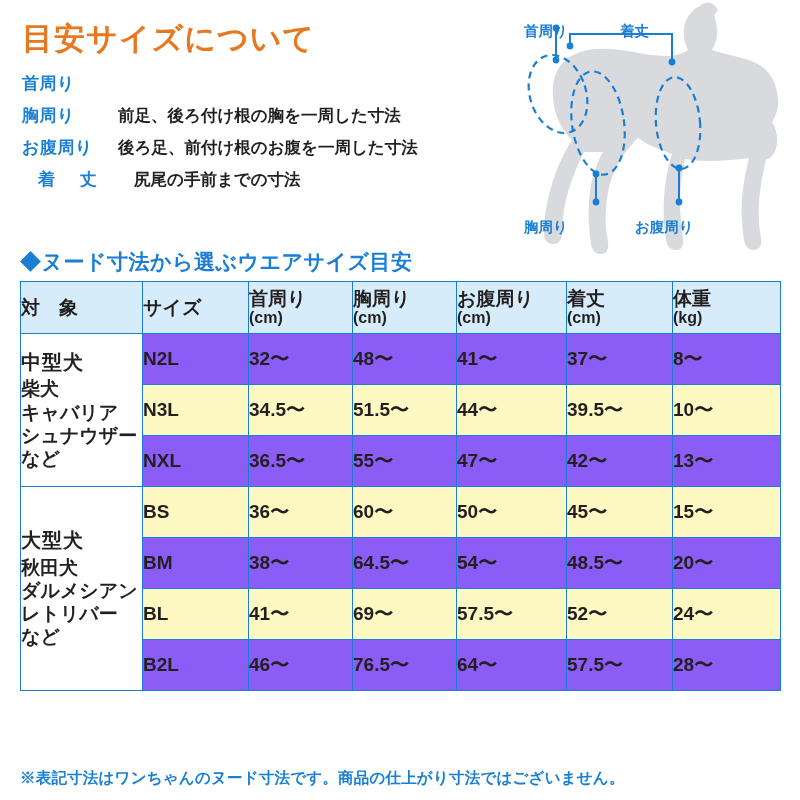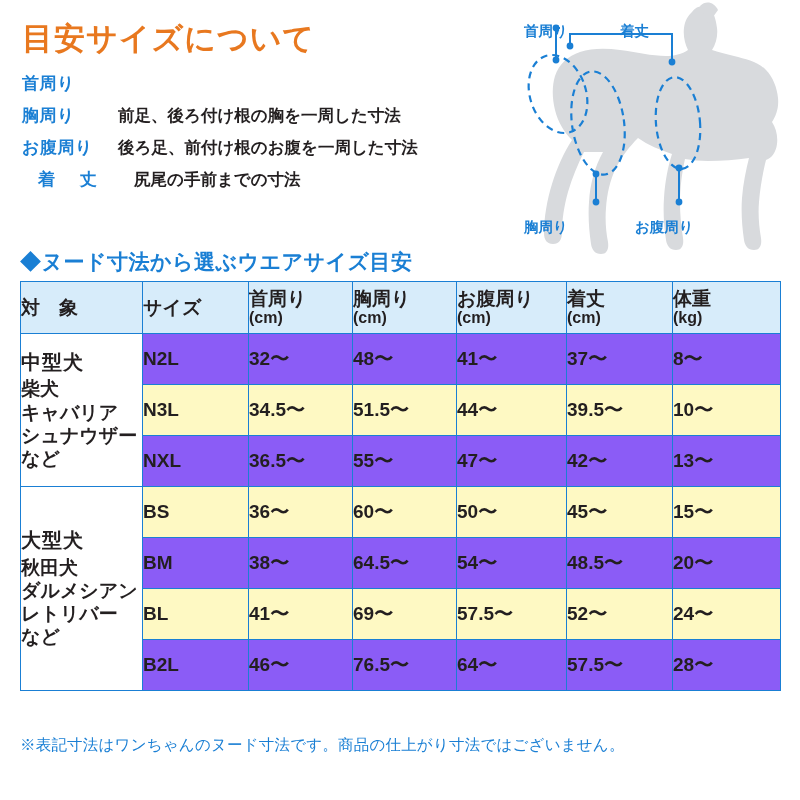--- a/index.html
+++ b/index.html
@@ -138,23 +138,24 @@
   
   .notes {
     position: absolute;
     left: 20px;
     top: 733px;
     width: 770px;
   }
   .note {
     color: #1a7fd4;
     font-size: 15.5px;
-    font-weight: normal;
+    font-weight: bold;
     line-height: 1.55;
     letter-spacing: 0.2px;
+    margin-top: 33px;
   }
 </style>
 </head>
 <body>
 
 <div class="page">
 
   <div class="title">目安サイズについて</div>
 
   <div class="deflist">

